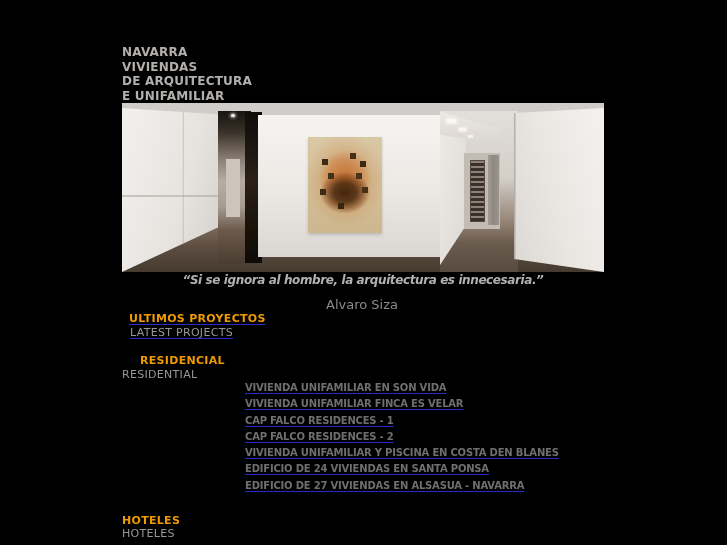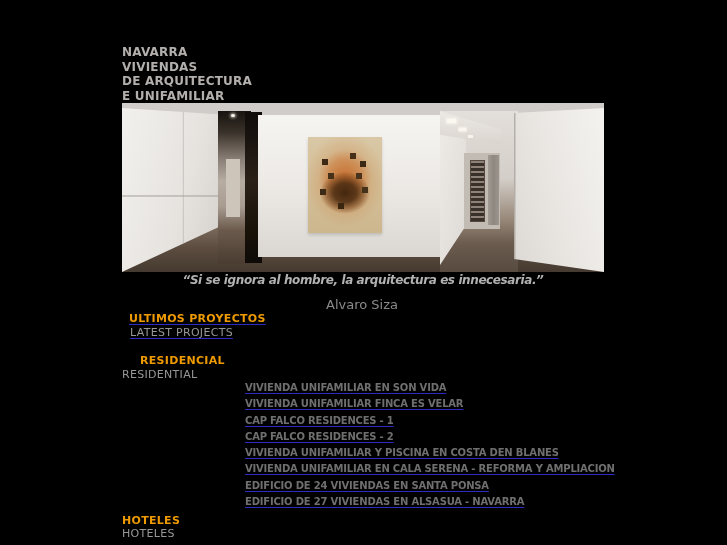--- a/index.html
+++ b/index.html
@@ -213,19 +213,18 @@
 
 <span class="sec-es pos-resid-es">RESIDENCIAL</span>
 <span class="sec-en pos-resid-en">RESIDENTIAL</span>
 
 <div class="project-list">
   <a href="#">VIVIENDA UNIFAMILIAR EN SON VIDA</a>
   <a href="#">VIVIENDA UNIFAMILIAR FINCA ES VELAR</a>
   <a href="#">CAP FALCO RESIDENCES - 1</a>
   <a href="#">CAP FALCO RESIDENCES - 2</a>
   <a href="#">VIVIENDA UNIFAMILIAR Y PISCINA EN COSTA DEN BLANES</a>
-  <a href="#">VIVIENDA UNIFAMILIAR EN CALA SERENA - REFORMA Y AMPLIACION</a>
   <a href="#">EDIFICIO DE 24 VIVIENDAS EN SANTA PONSA</a>
   <a href="#">EDIFICIO DE 27 VIVIENDAS EN ALSASUA - NAVARRA</a>
 </div>
 
 <span class="sec-es pos-hotel-es">HOTELES</span>
 <span class="sec-en pos-hotel-en">HOTELES</span>
 
 </body></html>

